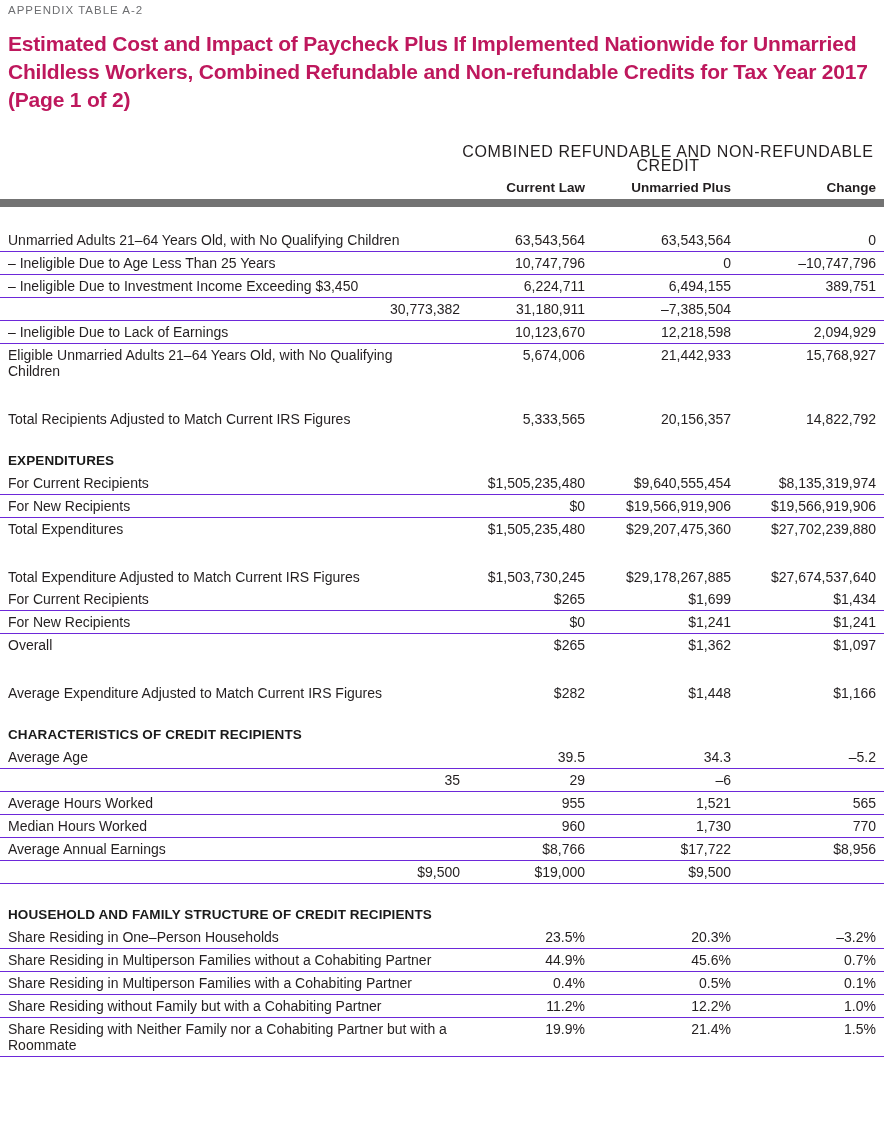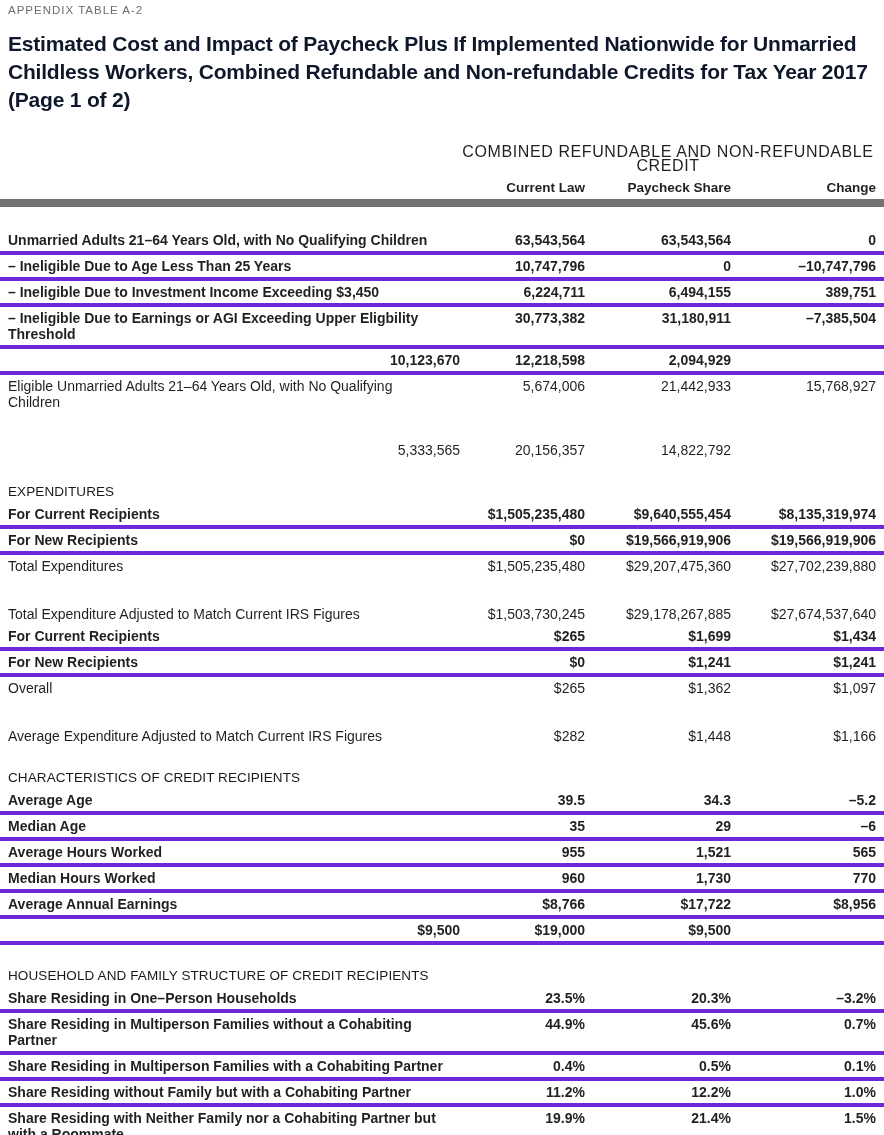--- a/index.html
+++ b/index.html
@@ -20,21 +20,21 @@
     letter-spacing: 1px;
     color: #6d6e71;
   }
 
   .title {
     margin: 14px 8px 0 8px;
     max-width: 872px;
     font-size: 21px;
     line-height: 28px;
     font-weight: 700;
-    color: #0f172a;
+    color: #be185d;
     letter-spacing: -0.2px;
   }
 
   .thead { margin-top: 31px; }
 
   .group-header {
     margin-left: 460px;
     width: 416px;
     text-align: center;
     font-size: 16px;
@@ -57,50 +57,50 @@
   .tbody { margin-top: 22px; }
 
   .row {
     display: grid;
     grid-template-columns: 452px 125px 146px 145px;
     padding: 3px 8px;
     font-size: 14px;
     line-height: 16px;
     align-items: start;
   }
-  .row.has-divider { border-bottom: 4px solid #6d28d9; font-weight: bold; }
+  .row.has-divider { border-bottom: 1px solid #6d28d9; }
   .row .label { padding-right: 12px; }
   .row .num { text-align: right; font-variant-numeric: tabular-nums; }
 
   .row.summary { margin-top: 26px; }
 
   .section-heading {
     margin: 23px 8px 3px 8px;
-    font-weight: 400;
+    font-weight: 700;
     font-size: 13.5px;
     line-height: 16px;
     letter-spacing: 0.1px;
     color: #1a1a1a;
   }
 </style>
 </head>
 <body>
 
 <div class="page">
 
   <div class="eyebrow">APPENDIX TABLE A-2</div>
 
   <h1 class="title">Estimated Cost and Impact of Paycheck Plus If Implemented Nationwide for Unmarried Childless Workers, Combined Refundable and Non-refundable Credits for Tax Year 2017 (Page 1 of 2)</h1>
 
   <div class="thead">
     <div class="group-header">COMBINED REFUNDABLE AND NON-REFUNDABLE CREDIT</div>
     <div class="col-headers">
       <div class="label"></div>
       <div class="num">Current Law</div>
-      <div class="num">Paycheck Share</div>
+      <div class="num">Unmarried Plus</div>
       <div class="num">Change</div>
     </div>
   </div>
 
   <div class="tbody" id="table-body">
       <div class="row has-divider">
         <div class="label">Unmarried Adults 21–64 Years Old, with No Qualifying Children</div>
         <div class="num">63,543,564</div>
         <div class="num">63,543,564</div>
         <div class="num">0</div>
@@ -111,37 +111,38 @@
         <div class="num">0</div>
         <div class="num">–10,747,796</div>
       </div>
       <div class="row has-divider">
         <div class="label">– Ineligible Due to Investment Income Exceeding $3,450</div>
         <div class="num">6,224,711</div>
         <div class="num">6,494,155</div>
         <div class="num">389,751</div>
       </div>
       <div class="row has-divider">
-        <div class="label">– Ineligible Due to Earnings or AGI Exceeding Upper Eligbility Threshold</div>
         <div class="num">30,773,382</div>
         <div class="num">31,180,911</div>
         <div class="num">–7,385,504</div>
       </div>
       <div class="row has-divider">
+        <div class="label">– Ineligible Due to Lack of Earnings</div>
         <div class="num">10,123,670</div>
         <div class="num">12,218,598</div>
         <div class="num">2,094,929</div>
       </div>
       <div class="row">
         <div class="label">Eligible Unmarried Adults 21–64 Years Old, with No Qualifying Children</div>
         <div class="num">5,674,006</div>
         <div class="num">21,442,933</div>
         <div class="num">15,768,927</div>
       </div>
       <div class="row summary">
+        <div class="label">Total Recipients Adjusted to Match Current IRS Figures</div>
         <div class="num">5,333,565</div>
         <div class="num">20,156,357</div>
         <div class="num">14,822,792</div>
       </div>
       <div class="section-heading">EXPENDITURES</div>
       <div class="row has-divider">
         <div class="label">For Current Recipients</div>
         <div class="num">$1,505,235,480</div>
         <div class="num">$9,640,555,454</div>
         <div class="num">$8,135,319,974</div>
@@ -189,21 +190,20 @@
         <div class="num">$1,166</div>
       </div>
       <div class="section-heading">CHARACTERISTICS OF CREDIT RECIPIENTS</div>
       <div class="row has-divider">
         <div class="label">Average Age</div>
         <div class="num">39.5</div>
         <div class="num">34.3</div>
         <div class="num">–5.2</div>
       </div>
       <div class="row has-divider">
-        <div class="label">Median Age</div>
         <div class="num">35</div>
         <div class="num">29</div>
         <div class="num">–6</div>
       </div>
       <div class="row has-divider">
         <div class="label">Average Hours Worked</div>
         <div class="num">955</div>
         <div class="num">1,521</div>
         <div class="num">565</div>
       </div>

